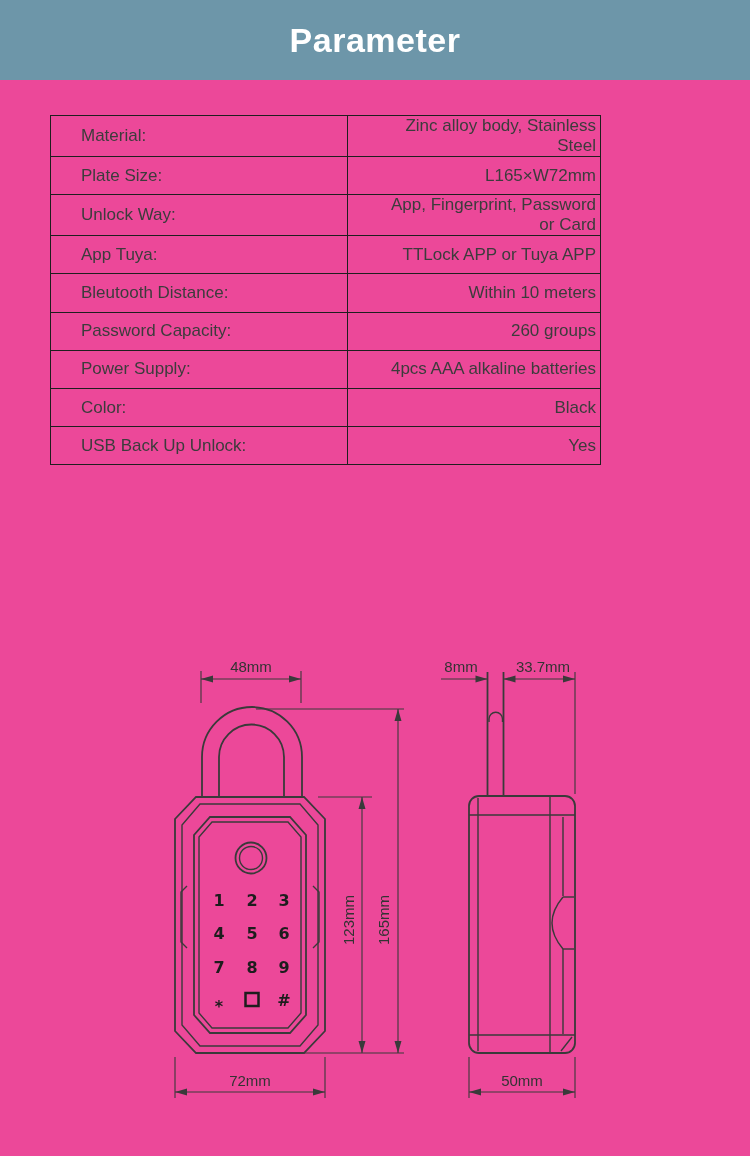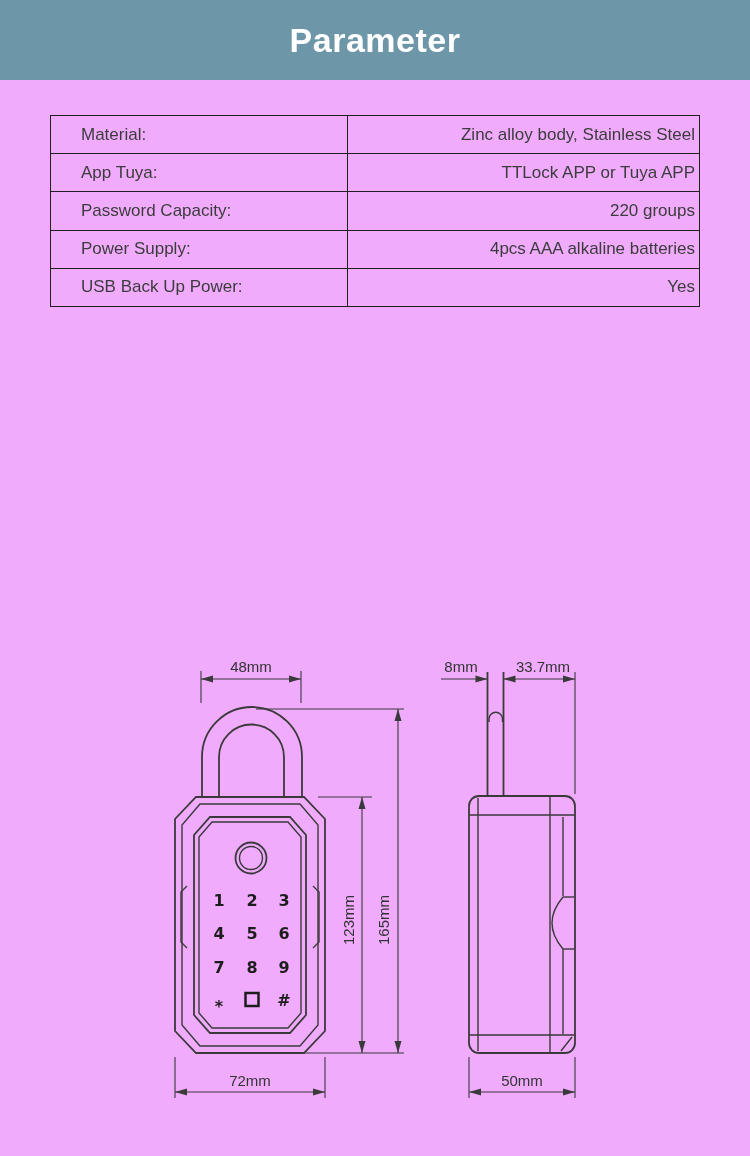--- a/index.html
+++ b/index.html
@@ -1,28 +1,28 @@
 <!DOCTYPE html>
 <html><head>
 <meta charset="utf-8">
 <style>
   html,body { margin:0; padding:0; background:#ffffff; }
   .page {
-    position:relative; width:750px; height:1156px; background:#f0abfc;
+    position:relative; width:750px; height:1156px; background:#ec4899;
     font-family:"Liberation Sans", sans-serif; overflow:hidden;
   }
   .banner {
     position:absolute; left:0; top:0; width:750px; height:80px;
     background:#6d96a9; display:flex; align-items:center; justify-content:center;
   }
   .banner h1 {
     margin:0; color:#ffffff; font-size:34px; font-weight:bold; letter-spacing:0.5px;
   }
   table.spec {
-    position:absolute; left:50px; top:115px; width:650px;
+    position:absolute; left:50px; top:115px; width:551px;
     border-collapse:collapse; table-layout:fixed;
   }
   table.spec td {
     border:1.5px solid #1f1f1f; height:37.2px;
     font-size:17px; color:#3c3c3c; vertical-align:middle;
   }
   td.lbl { width:262px; padding:0 4px 0 30px; }
   td.val { padding:0 4px 0 32px;text-align:right; }
   svg.drawing { position:absolute; left:0; top:595px; }
   .ol   { fill:none; stroke:#3a3a3a; stroke-width:1.8; stroke-linejoin:miter; }
@@ -41,33 +41,49 @@
     <h1>Parameter</h1>
   </div>
 
   <table class="spec">
     <tbody>
       <tr>
         <td class="lbl">Material:</td>
         <td class="val">Zinc alloy body, Stainless Steel</td>
       </tr>
       <tr>
+        <td class="lbl">Plate Size:</td>
+        <td class="val">L165×W72mm</td>
+      </tr>
+      <tr>
+        <td class="lbl">Unlock Way:</td>
+        <td class="val">App, Fingerprint, Password or Card</td>
+      </tr>
+      <tr>
         <td class="lbl">App Tuya:</td>
         <td class="val">TTLock APP or Tuya APP</td>
       </tr>
       <tr>
+        <td class="lbl">Bleutooth Distance:</td>
+        <td class="val">Within 10 meters</td>
+      </tr>
+      <tr>
         <td class="lbl">Password Capacity:</td>
-        <td class="val">220 groups</td>
+        <td class="val">260 groups</td>
       </tr>
       <tr>
         <td class="lbl">Power Supply:</td>
         <td class="val">4pcs AAA alkaline batteries</td>
       </tr>
       <tr>
-        <td class="lbl">USB Back Up Power:</td>
+        <td class="lbl">Color:</td>
+        <td class="val">Black</td>
+      </tr>
+      <tr>
+        <td class="lbl">USB Back Up Unlock:</td>
         <td class="val">Yes</td>
       </tr>
     </tbody>
   </table>
 
   <svg class="drawing" width="750" height="561" viewBox="0 595 750 561">
 
     <g>
 
       <g>

